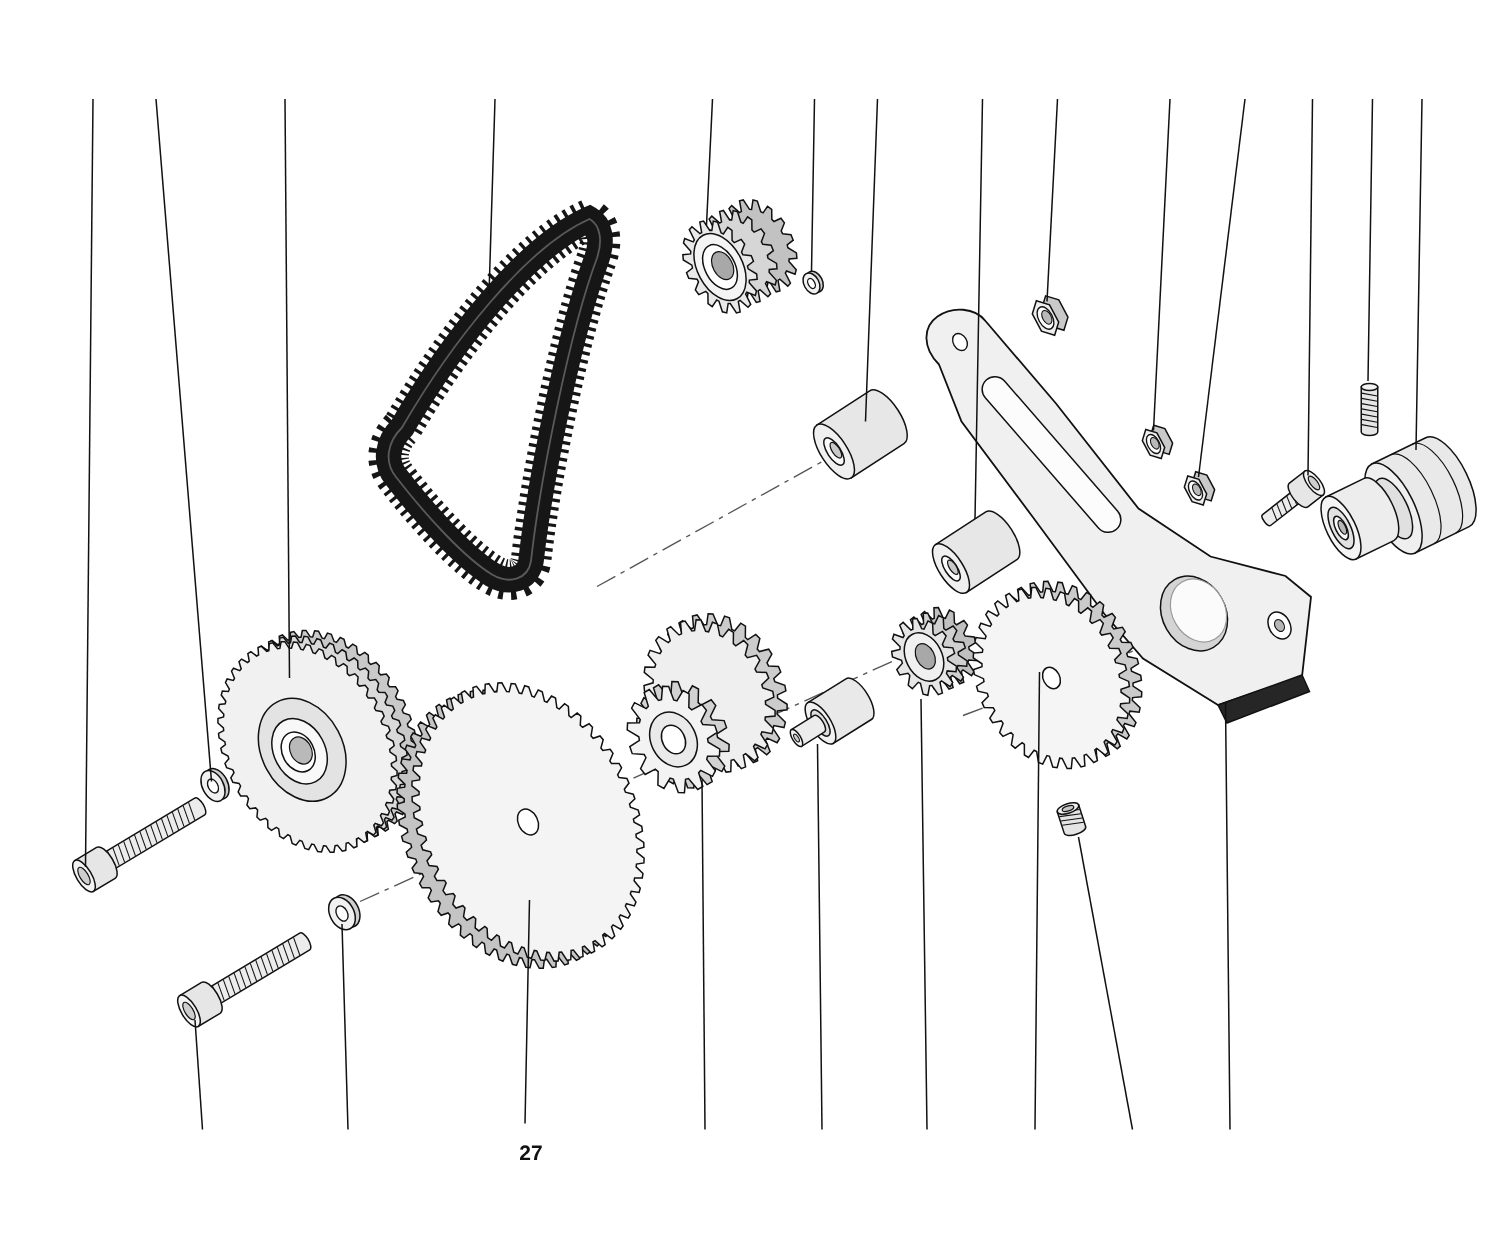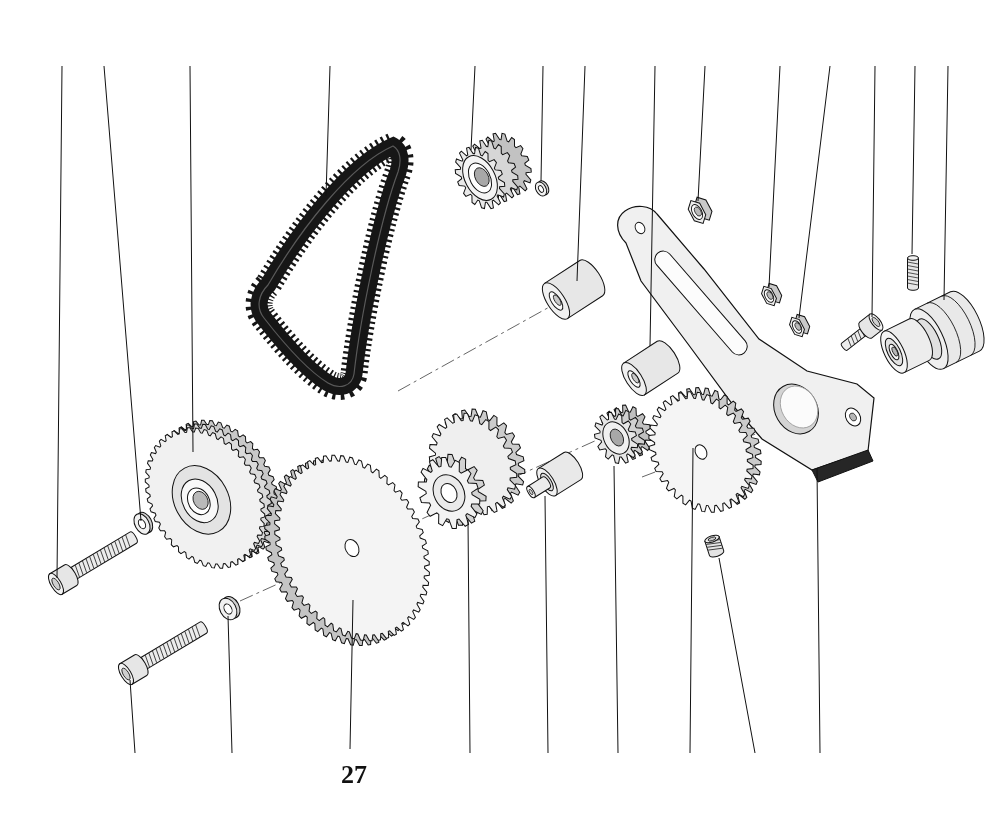--- a/index.html
+++ b/index.html
@@ -1,20 +1,20 @@
 <!DOCTYPE html>
 <html><head>
 <meta charset="utf-8">
 <style>
   html,body{margin:0;padding:0;background:#ffffff;}
   .stage{position:relative;width:1000px;height:825px;background:#ffffff;overflow:hidden;
          font-family:"Liberation Sans",sans-serif;}
   .stage svg{position:absolute;left:0;top:0;}
   .page-number{position:absolute;left:330px;top:760px;width:48px;text-align:center;
-               font-size:26px;font-weight:bold;color:#111;font-family:Liberation Serif, serif;}
+               font-size:14px;font-weight:bold;color:#111;}
 </style>
 </head>
 <body>
 
 <div class="stage">
   <svg id="diagram-svg" width="1000" height="825" viewBox="0 0 1000 825">
       <g>
         <line x1="240" y1="601" x2="628" y2="426" stroke="#555555" stroke-width="0.9" stroke-dasharray="14 4 3 4"></line>
         <line x1="642" y1="477" x2="848" y2="399" stroke="#555555" stroke-width="0.9" stroke-dasharray="14 4 3 4"></line>
         <line x1="398" y1="391" x2="562" y2="300" stroke="#555555" stroke-width="0.9" stroke-dasharray="14 4 3 4"></line>

